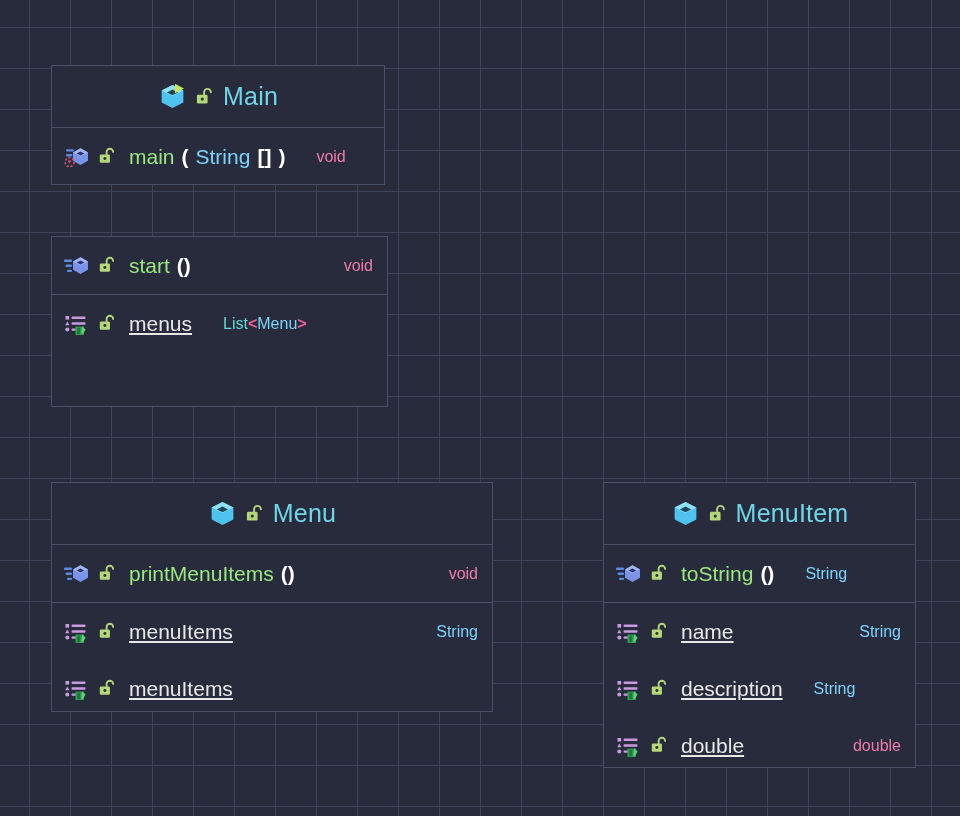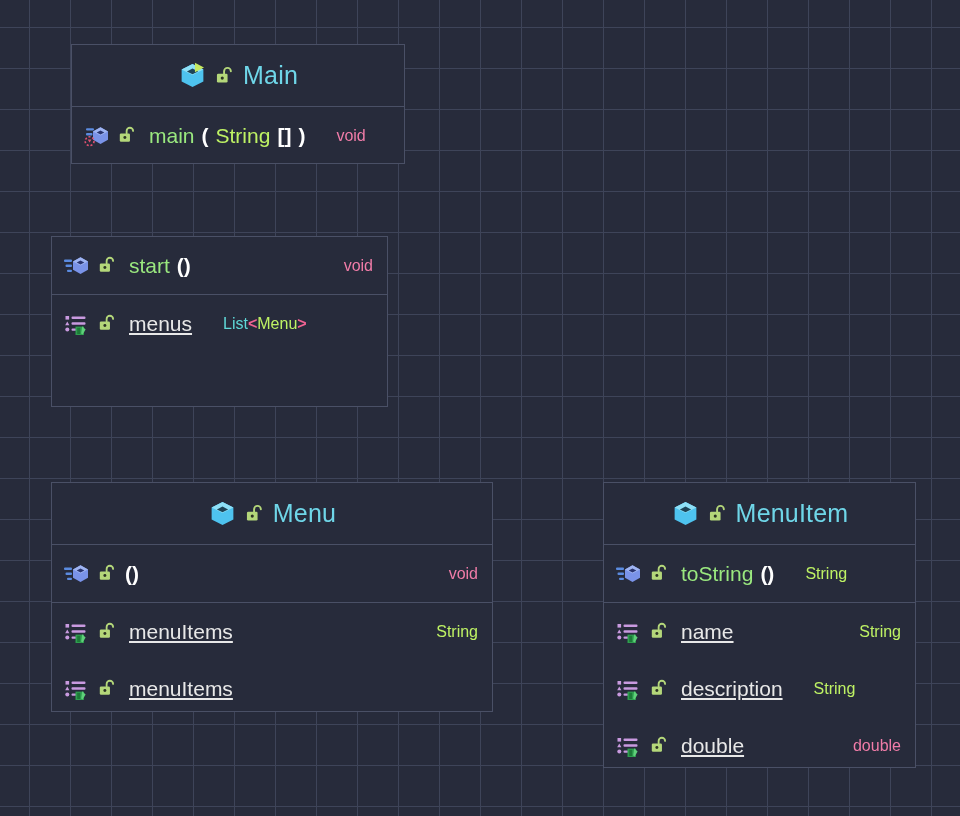--- a/index.html
+++ b/index.html
@@ -70,40 +70,40 @@
     margin-left: auto;
     padding-left: 14px;
   }
   .row-type.tight {
     margin-left: 10px;
   }
 
   
   .c-method   { color: #9ae87f; }
   .c-field    { color: #e8e8e8; text-decoration: underline; }
-  .c-type-ref { color: #bef264; }
+  .c-type-ref { color: #7dd3fc; }
   .c-keyword  { color: #f07ca8; }
   .c-paren    { color: #ffffff; font-weight: bold; }
   .c-generic-br { color: #f06292; font-weight: bold; }
   .c-italic   { color: #5fd8d8; }
 
   
   .icn {
     display: inline-block;
     flex: 0 0 auto;
     line-height: 0;
   }
   .icn svg { display: block; }
 </style>
 </head>
 <body>
 
 <div id="canvas">
 
-  <div class="uml-class" id="box-main" style="left:51px; top:44px; width:334px; height:120px;margin-left:20px;">
+  <div class="uml-class" id="box-main" style="left:51px; top:65px; width:334px; height:120px;">
     <div class="uml-header">
       <span class="icn">
     <svg width="29" height="29" viewBox="0 0 24 24">
       <path d="M12 2.5 21 7v10l-9 4.5L3 17V7z" fill="#4ec3ef"></path>
       <path d="M12 2.5 21 7l-9 4.5L3 7z" fill="#8ee0f7"></path>
       <path d="M12 6.2 16.6 8.6 12 11 7.4 8.6z" fill="#1d4457"></path>
       <path d="M14 1.5 21.5 5.4 14 9.3z" fill="#c5e860"></path>
     </svg>
         </span>
       <span class="icn">
@@ -230,20 +230,21 @@
       <path d="M16.5 6.4 20.3 8.5l-3.8 2.1-3.8-2.1z" fill="#2a3570"></path>
     </svg>
           </span>
         <span class="icn">
     <svg width="21" height="21" viewBox="0 0 24 24">
       <path d="M11 9.5V6.8a3.7 3.7 0 0 1 7.4 0" fill="none" stroke="#b4d77a" stroke-width="2.1" stroke-linecap="round"></path>
       <rect x="3.2" y="9.6" width="11.6" height="9.4" rx="1.4" fill="#b4d77a"></rect>
       <circle cx="9" cy="14.3" r="1.7" fill="#2c3424"></circle>
     </svg>
           </span>
+        <span class="row-name c-method">printMenuItems</span>
           <span class="c-paren" style="font-size:21px">()</span>
         <span class="row-type c-keyword">void</span>
       </div>
     </div>
     <div class="uml-section">
       <div class="uml-row">
         <span class="icn">
     <svg width="26" height="26" viewBox="0 0 26 24">
       <rect x="1.5" y="4" width="3.6" height="3.6" fill="#c99ae0"></rect>
       <rect x="7.5" y="4.6" width="14" height="2.4" rx="1" fill="#c99ae0"></rect>

